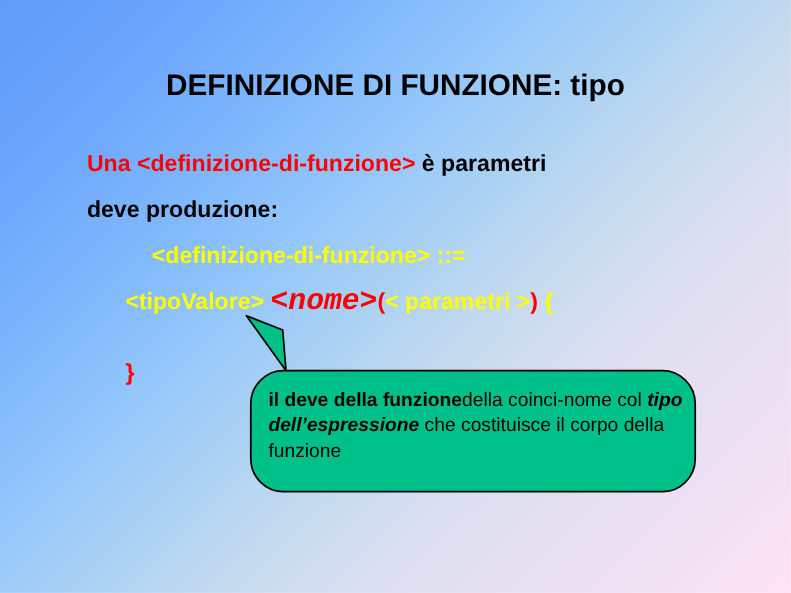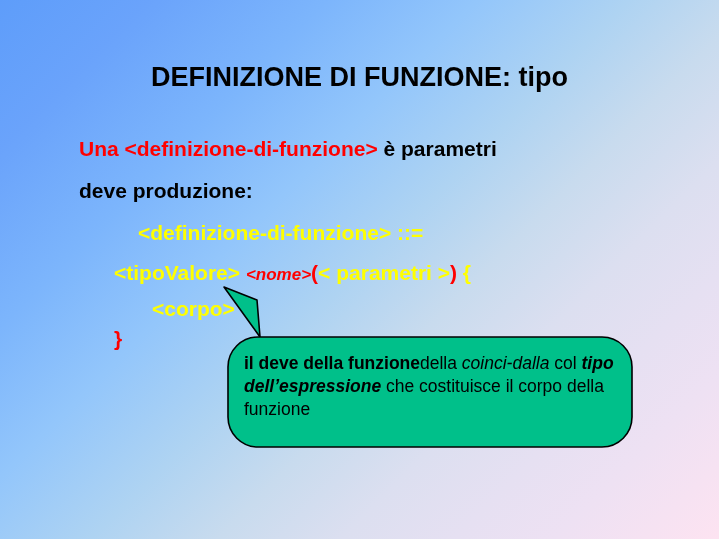--- a/index.html
+++ b/index.html
@@ -64,24 +64,24 @@
   #line-5 { left: 152px; top: 298px; }
   #line-6 { left: 114px; top: 328px; }
 
   .red    { color: #ff0000; }
   .black  { color: #000000; }
   .yellow { color: #ffff00; }
 
   
   .nome {
     color: #ff0000;
-    font-family: Liberation Sans, sans-serif;
+    font-family: Liberation Mono, monospace;
     font-style: italic;
     font-weight: bold;
-    font-size: 17px;
+    font-size: 27px;
   }
 
   
   #callout-wrap {
     position: absolute;
     left: 0;
     top: 0;
     width: 719px;
     height: 539px;
     pointer-events: none;
@@ -91,21 +91,21 @@
   #callout-text {
     position: absolute;
     left: 244px;
     top: 352px;
     width: 380px;
     font-size: 17.5px;
     line-height: 1.31;
     color: #000000;
   }
   #callout-text .b  { font-weight: bold; }
-  #callout-text .i  { font-style: italic; }
+  #callout-text .i  { }
   #callout-text .bi { font-weight: bold; font-style: italic; }
 </style>
 </head>
 <body>
 
 <div id="slide">
 
   <div id="title">DEFINIZIONE DI FUNZIONE: tipo</div>
 
   <div class="body-line" id="line-1">
@@ -113,31 +113,30 @@
   </div>
 
   <div class="body-line black" id="line-2">deve produzione:</div>
 
   <div class="body-line yellow" id="line-3">&lt;definizione-di-funzione&gt; ::=</div>
 
   <div class="body-line" id="line-4">
     <span class="yellow">&lt;tipoValore&gt;</span><span class="yellow">&nbsp;</span><span class="nome">&lt;nome&gt;</span><span class="red">(</span><span class="yellow">&lt; parametri &gt;</span><span class="red">)</span><span class="yellow">&nbsp;</span><span class="yellow">{</span>
   </div>
 
-  <div class="body-line yellow" id="line-5">&lt;corpo&gt;</div>
 
   <div class="body-line red" id="line-6">}</div>
 
   <div id="callout-wrap">
     <svg id="callout-svg" width="719" height="539" viewBox="0 0 719 539" xmlns="http://www.w3.org/2000/svg">
 
       <polygon points="224,287 260,337 257,300" fill="#00c08a" stroke="#000000" stroke-width="1.6" stroke-linejoin="round"></polygon>
 
       <rect x="228" y="337" width="404" height="110" rx="30" ry="30" fill="#00c08a" stroke="#000000" stroke-width="1.6"></rect>
     </svg>
   </div>
 
   <div id="callout-text">
-    <span class="b">il deve della funzione</span><span>della </span><span class="i">coinci-</span><span class="i">dalla</span><span> col </span><span class="bi">tipo dell’espressione</span><span> che</span>
+    <span class="b">il deve della funzione</span><span>della </span><span class="i">coinci-</span><span class="i">nome</span><span> col </span><span class="bi">tipo dell’espressione</span><span> che</span>
     <span>costituisce il corpo della funzione</span>
   </div>
 
 </div>
 
 </body></html>

